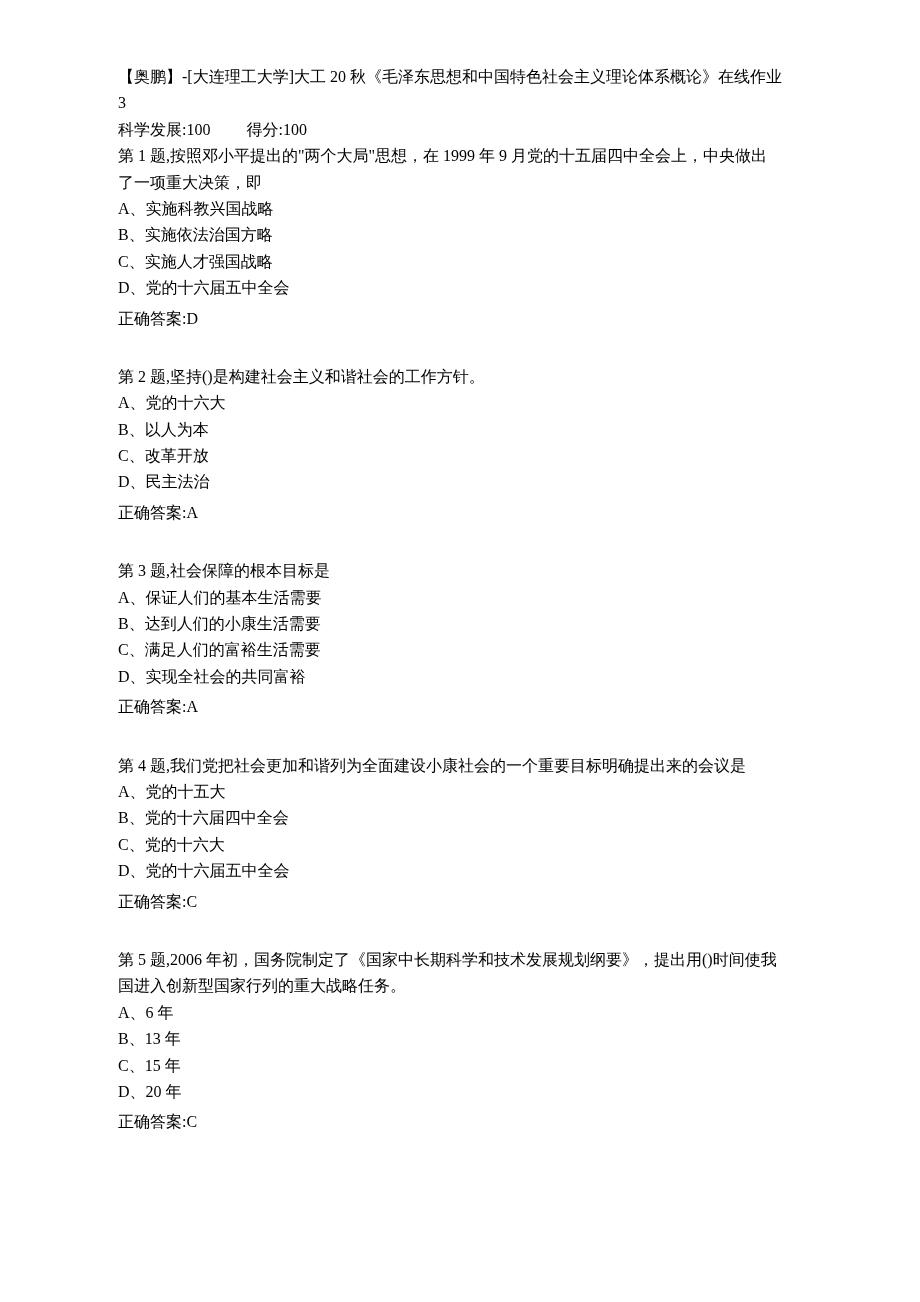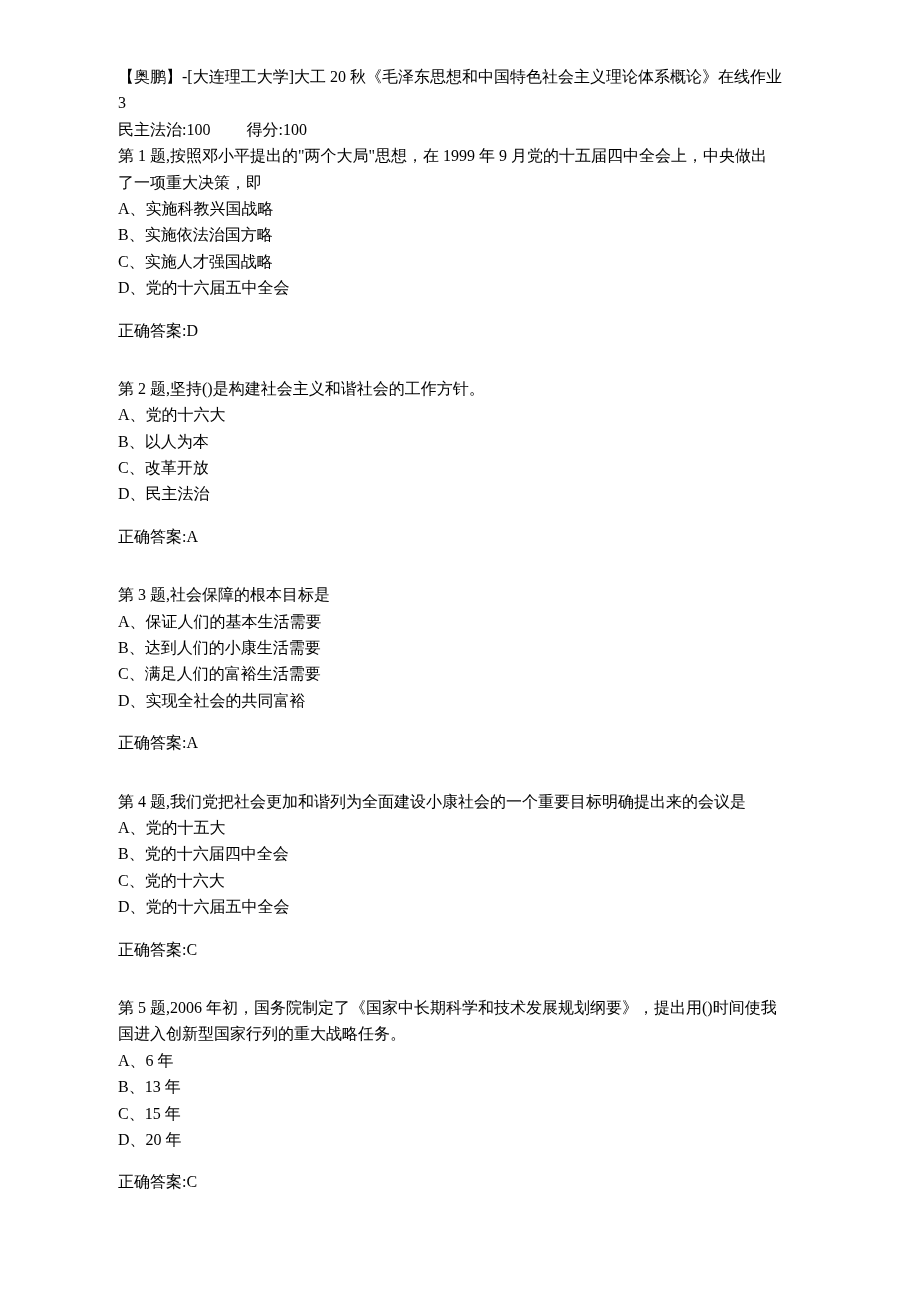--- a/index.html
+++ b/index.html
@@ -16,38 +16,38 @@
       padding: 64px 118px 60px 118px;
       box-sizing: border-box;
     }
     .header-line {
       text-align: left;
     }
     .score-line span + span {
       margin-left: 2em;
     }
     .question-block {
-      margin-top: 16px;
+      margin-top: 4px;
       margin-bottom: 2.0em;
     }
     .question-block:last-child {
       margin-bottom: 0;
     }
     .line {
       display: block;
     }
   </style>
 </head>
 <body>
 
 <div class="page">
 
   <div class="header-line">【奥鹏】-[大连理工大学]大工 20 秋《毛泽东思想和中国特色社会主义理论体系概论》在线作业 3</div>
   <div class="score-line">
-    <span>民主法治:100</span>
+    <span>科学发展:100</span>
     <span>得分:100</span>
   </div>
 
   <div>第 1 题,按照邓小平提出的"两个大局"思想，在 1999 年 9 月党的十五届四中全会上，中央做出了一项重大决策，即</div>
   <div class="line">A、实施科教兴国战略</div>
   <div class="line">B、实施依法治国方略</div>
   <div class="line">C、实施人才强国战略</div>
   <div class="line">D、党的十六届五中全会</div>
   <div class="line question-block">正确答案:D</div>
 

